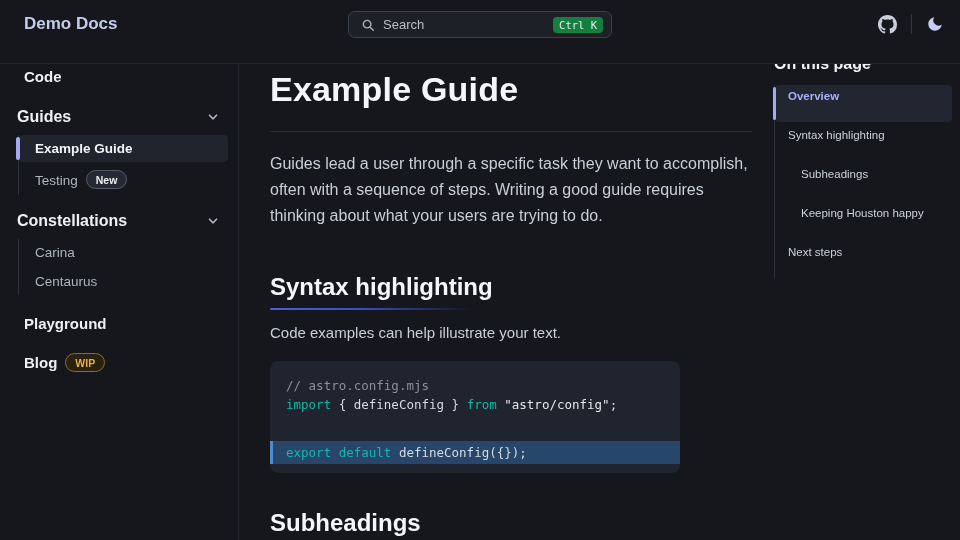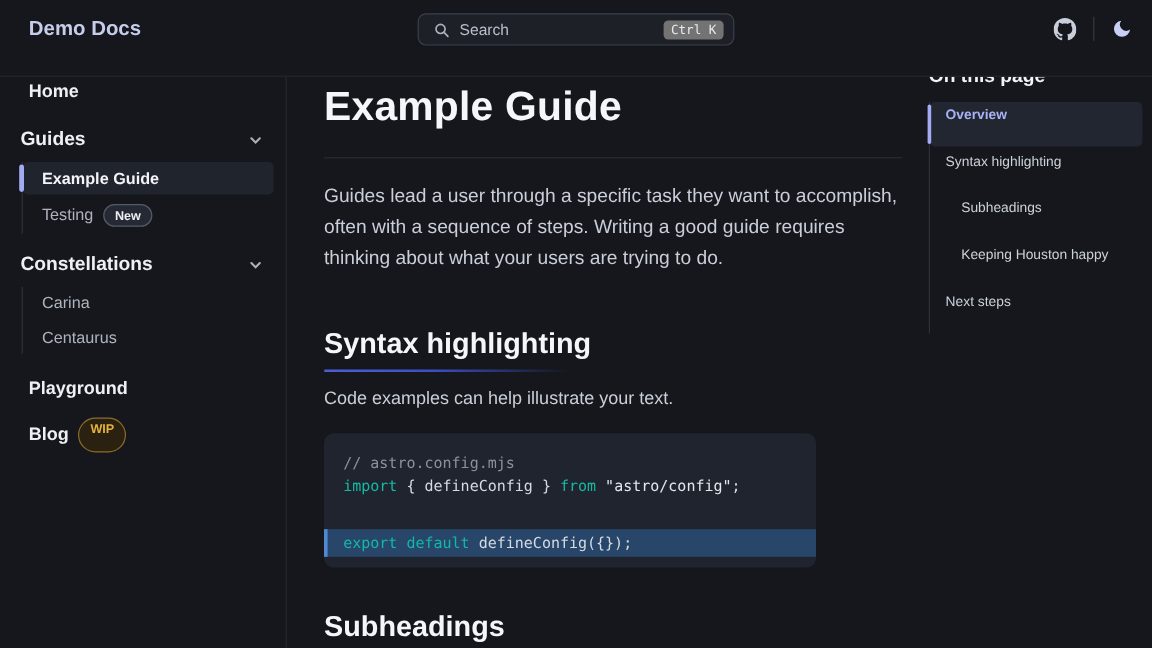--- a/index.html
+++ b/index.html
@@ -24,21 +24,21 @@
   }
   .search-btn {
     position:absolute; left:348px; top:11px; width:264px; height:27px;
     background:#1d2027; border:1px solid #3a404c; border-radius:7px;
     display:flex; align-items:center; padding:0 8px; cursor:pointer;
   }
   .search-btn .mag { margin:0 8px 0 4px; display:flex; }
   .search-label { font-size:13px; color:#b9bfca; flex:1; text-align:left; }
   .kbd {
     font-family:"DejaVu Sans Mono", monospace;
-    font-size:10.5px; color:#e8eaef; background:#737373;
+    font-size:10.5px; color:#e8eaef; background:#15803d;
     border-radius:4px; padding:2px 6px;
   }
   .header-right {
     position:absolute; right:16px; top:0; height:48px;
     display:flex; align-items:center; gap:14px;
   }
   .hdr-divider { width:1px; height:20px; background:#343946; }
   .icon-btn { display:flex; align-items:center; cursor:pointer; background:none; border:none; }
 
   
@@ -79,21 +79,21 @@
   .nested-list {
     list-style:none; margin:2px 0 2px 13px; border-left:1px solid #2d313a;
   }
   .badge {
     display:inline-block; font-size:10.5px; font-weight:700;
     border-radius:999px; padding:2.5px 9px; margin-left:8px;
     vertical-align:1px;
   }
   .badge-new { color:#eceef2; background:#252933; border:1px solid #545b68; }
   .badge-wip { color:#e7b13f; background:#2a2110; border:1px solid #8f6c28; }
-  .blog-row { display:flex; margin-top:10px; }
+  .blog-row { display:flex; align-items:center; margin-top:10px; }
   .blog-row .side-toplink { padding-right:0; }
 
   
   .main {
     position:absolute; top:48px; left:240px; width:720px; height:492px;
     overflow:hidden;
   }
   .content { position:absolute; left:30px; top:0; width:482px; }
   .page-title { font-size:34px; font-weight:700; color:#f4f6fa; margin-top:22px; letter-spacing:.2px; }
   .title-divider { border:none; border-top:1px solid #282c34; margin-top:22px; }
@@ -167,21 +167,21 @@
     <span class="hdr-divider"></span>
     <button class="icon-btn">
       <svg width="18" height="18" viewBox="0 0 24 24" fill="#c9cef5">
         <path d="M21 12.79A9 9 0 1 1 11.21 3a7 7 0 0 0 9.79 9.79z"></path>
       </svg>
     </button>
   </div>
 </div>
 
 <nav class="sidebar">
-  <a class="side-toplink">Home</a>
+  <a class="side-toplink">Code</a>
 
   <div class="side-group">
     <div class="group-label">
       <span>Guides</span>
       <svg width="14" height="14" viewBox="0 0 16 16" fill="none" stroke="#aab0bc" stroke-width="2" stroke-linecap="round">
           <path d="M4 6l4 4 4-4"></path>
         </svg>
     </div>
     <ul class="sub-list">
       <li class="sub-item active">Example Guide</li>

